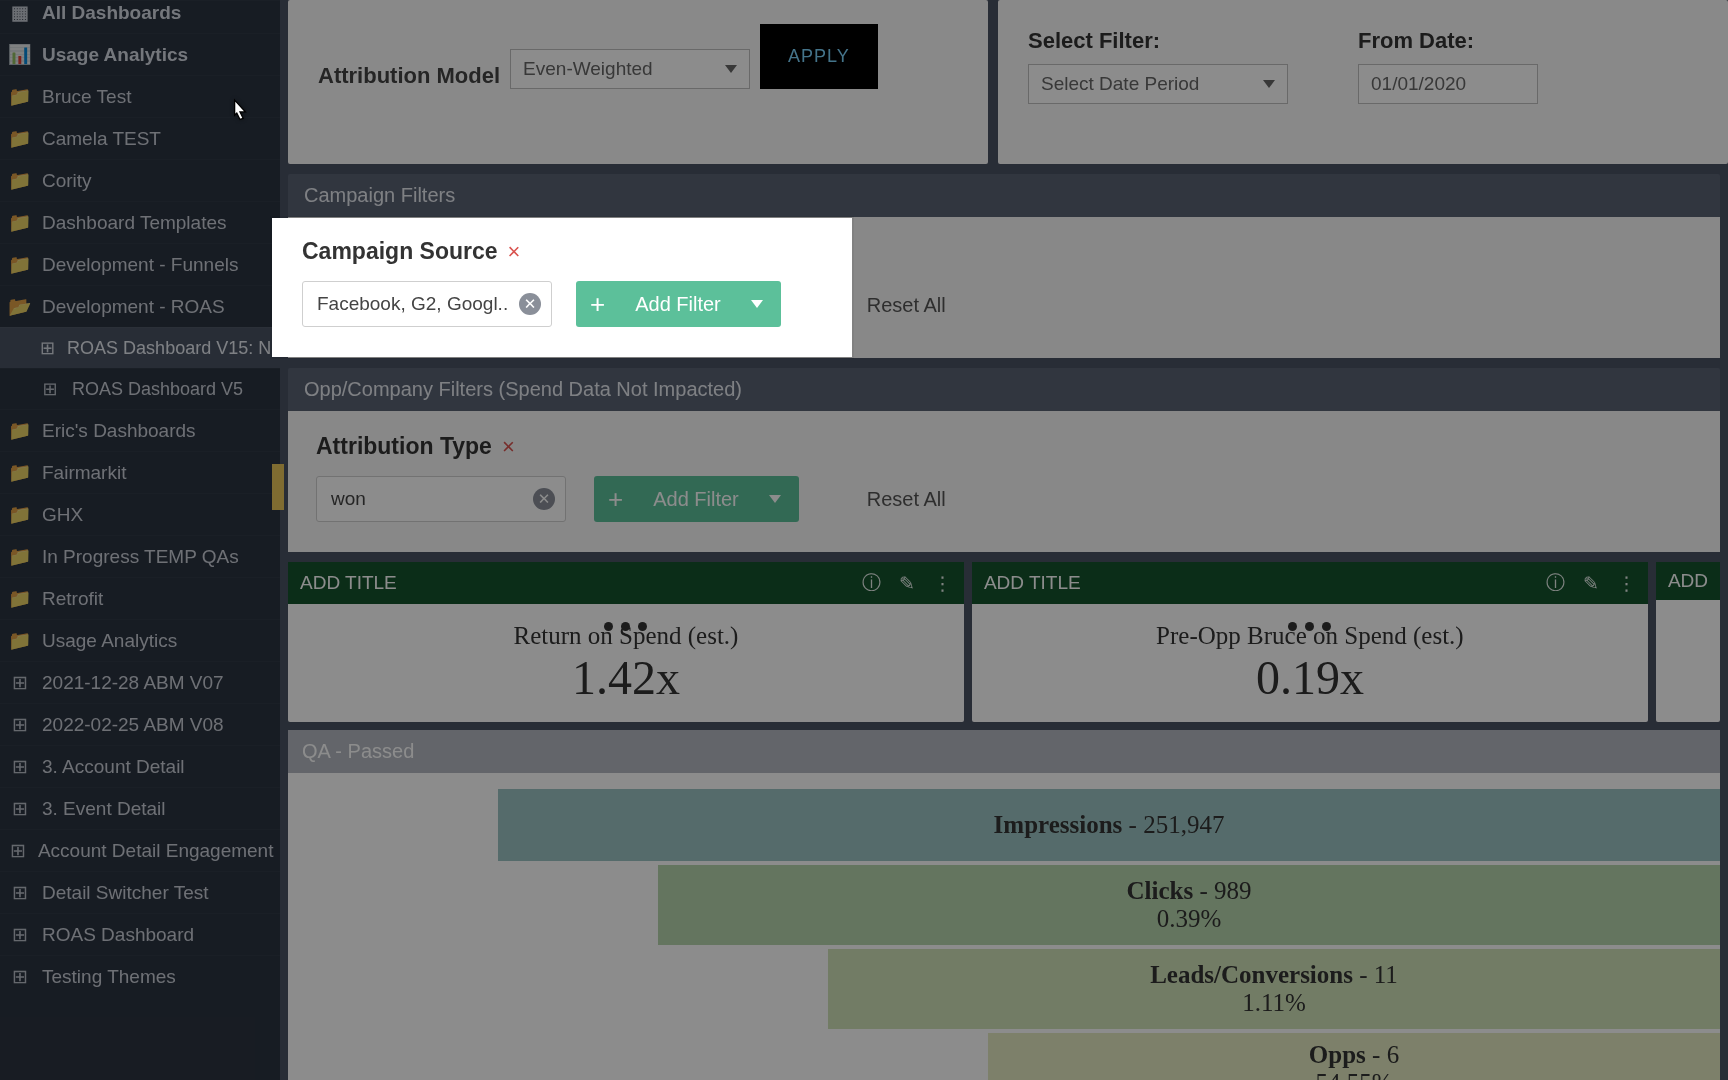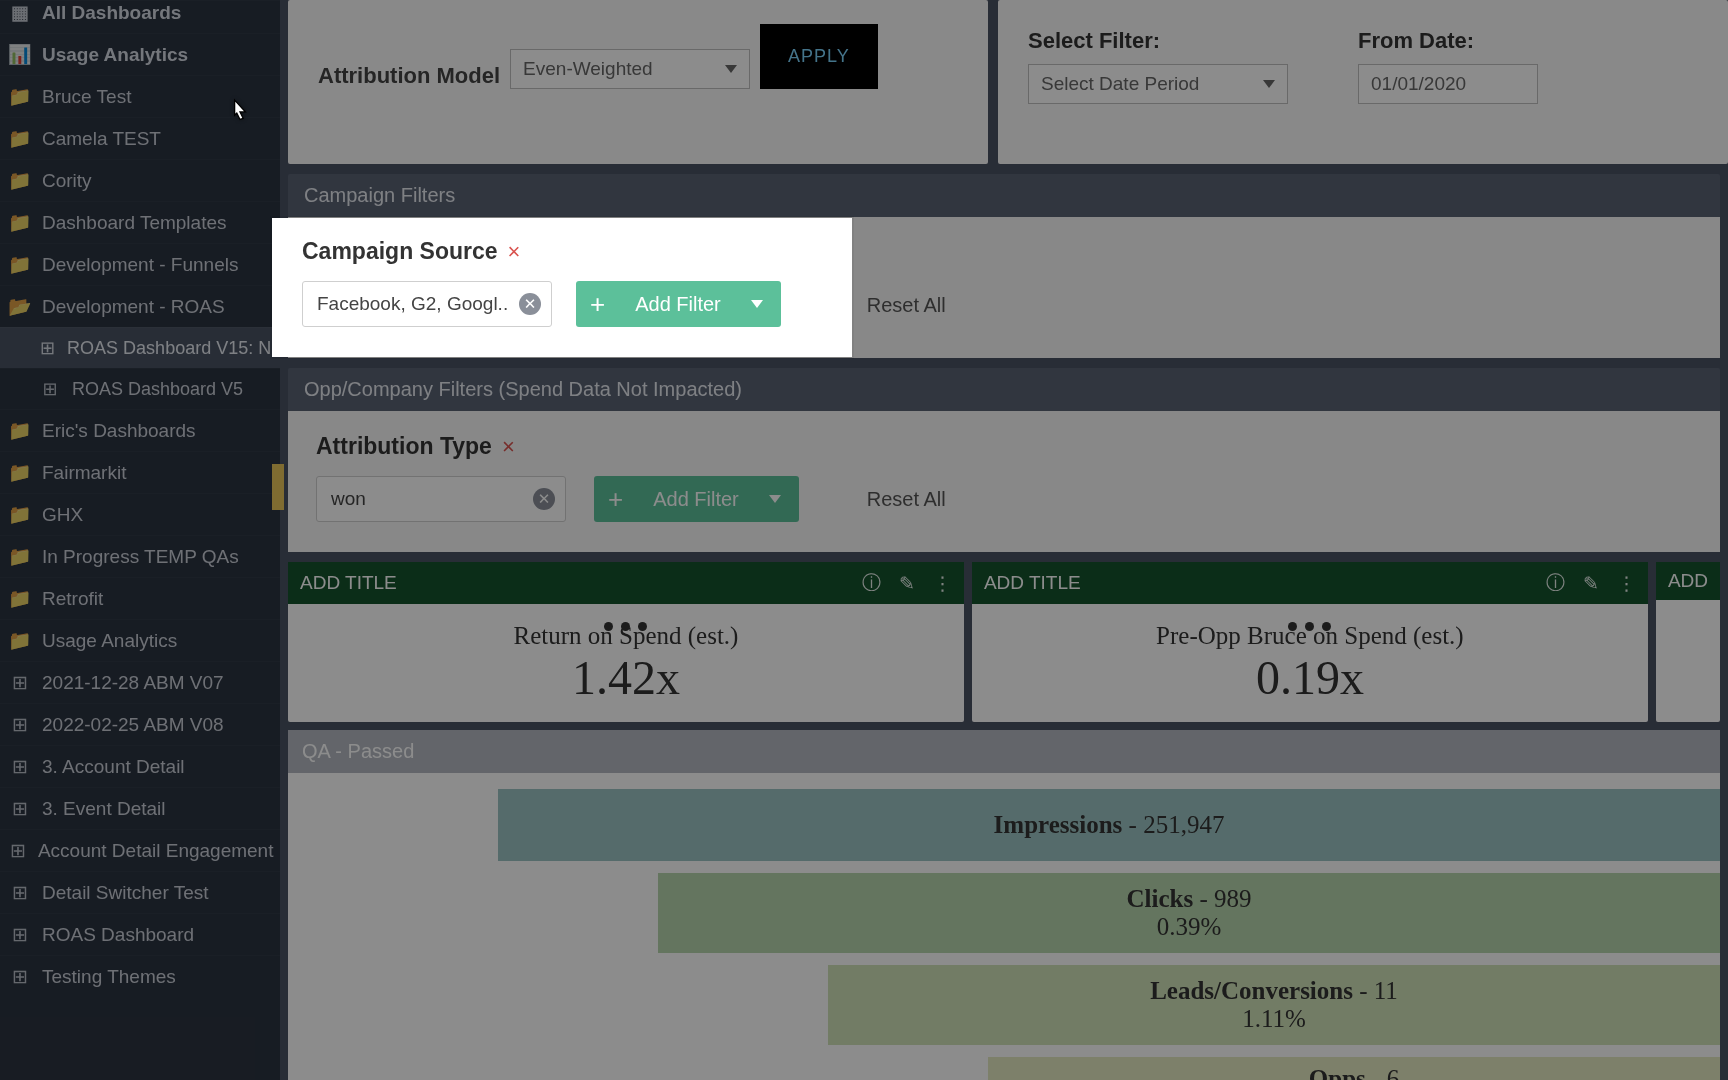--- a/index.html
+++ b/index.html
@@ -211,21 +211,21 @@
   
   .funnel-card { margin:0 8px 8px 8px; background:#fff; }
   .funnel-head {
     background:#b4b9c2;
     color:#fff;
     padding:10px 14px;
     font-size:20px;
   }
   .funnel-body { padding: 16px 0 0 0; position:relative; }
   .funnel-row{
-    margin:0 0 12px 0;
+    margin:0 0 4px 0;
     height:72px;
     display:flex;
     align-items:center;
     justify-content:center;
     flex-direction:column;
     font-family: Georgia, serif;
     color:#333;
     font-size:24px;
   }
   .fr1 { background:#9cc4c3; margin-left: 210px; }

